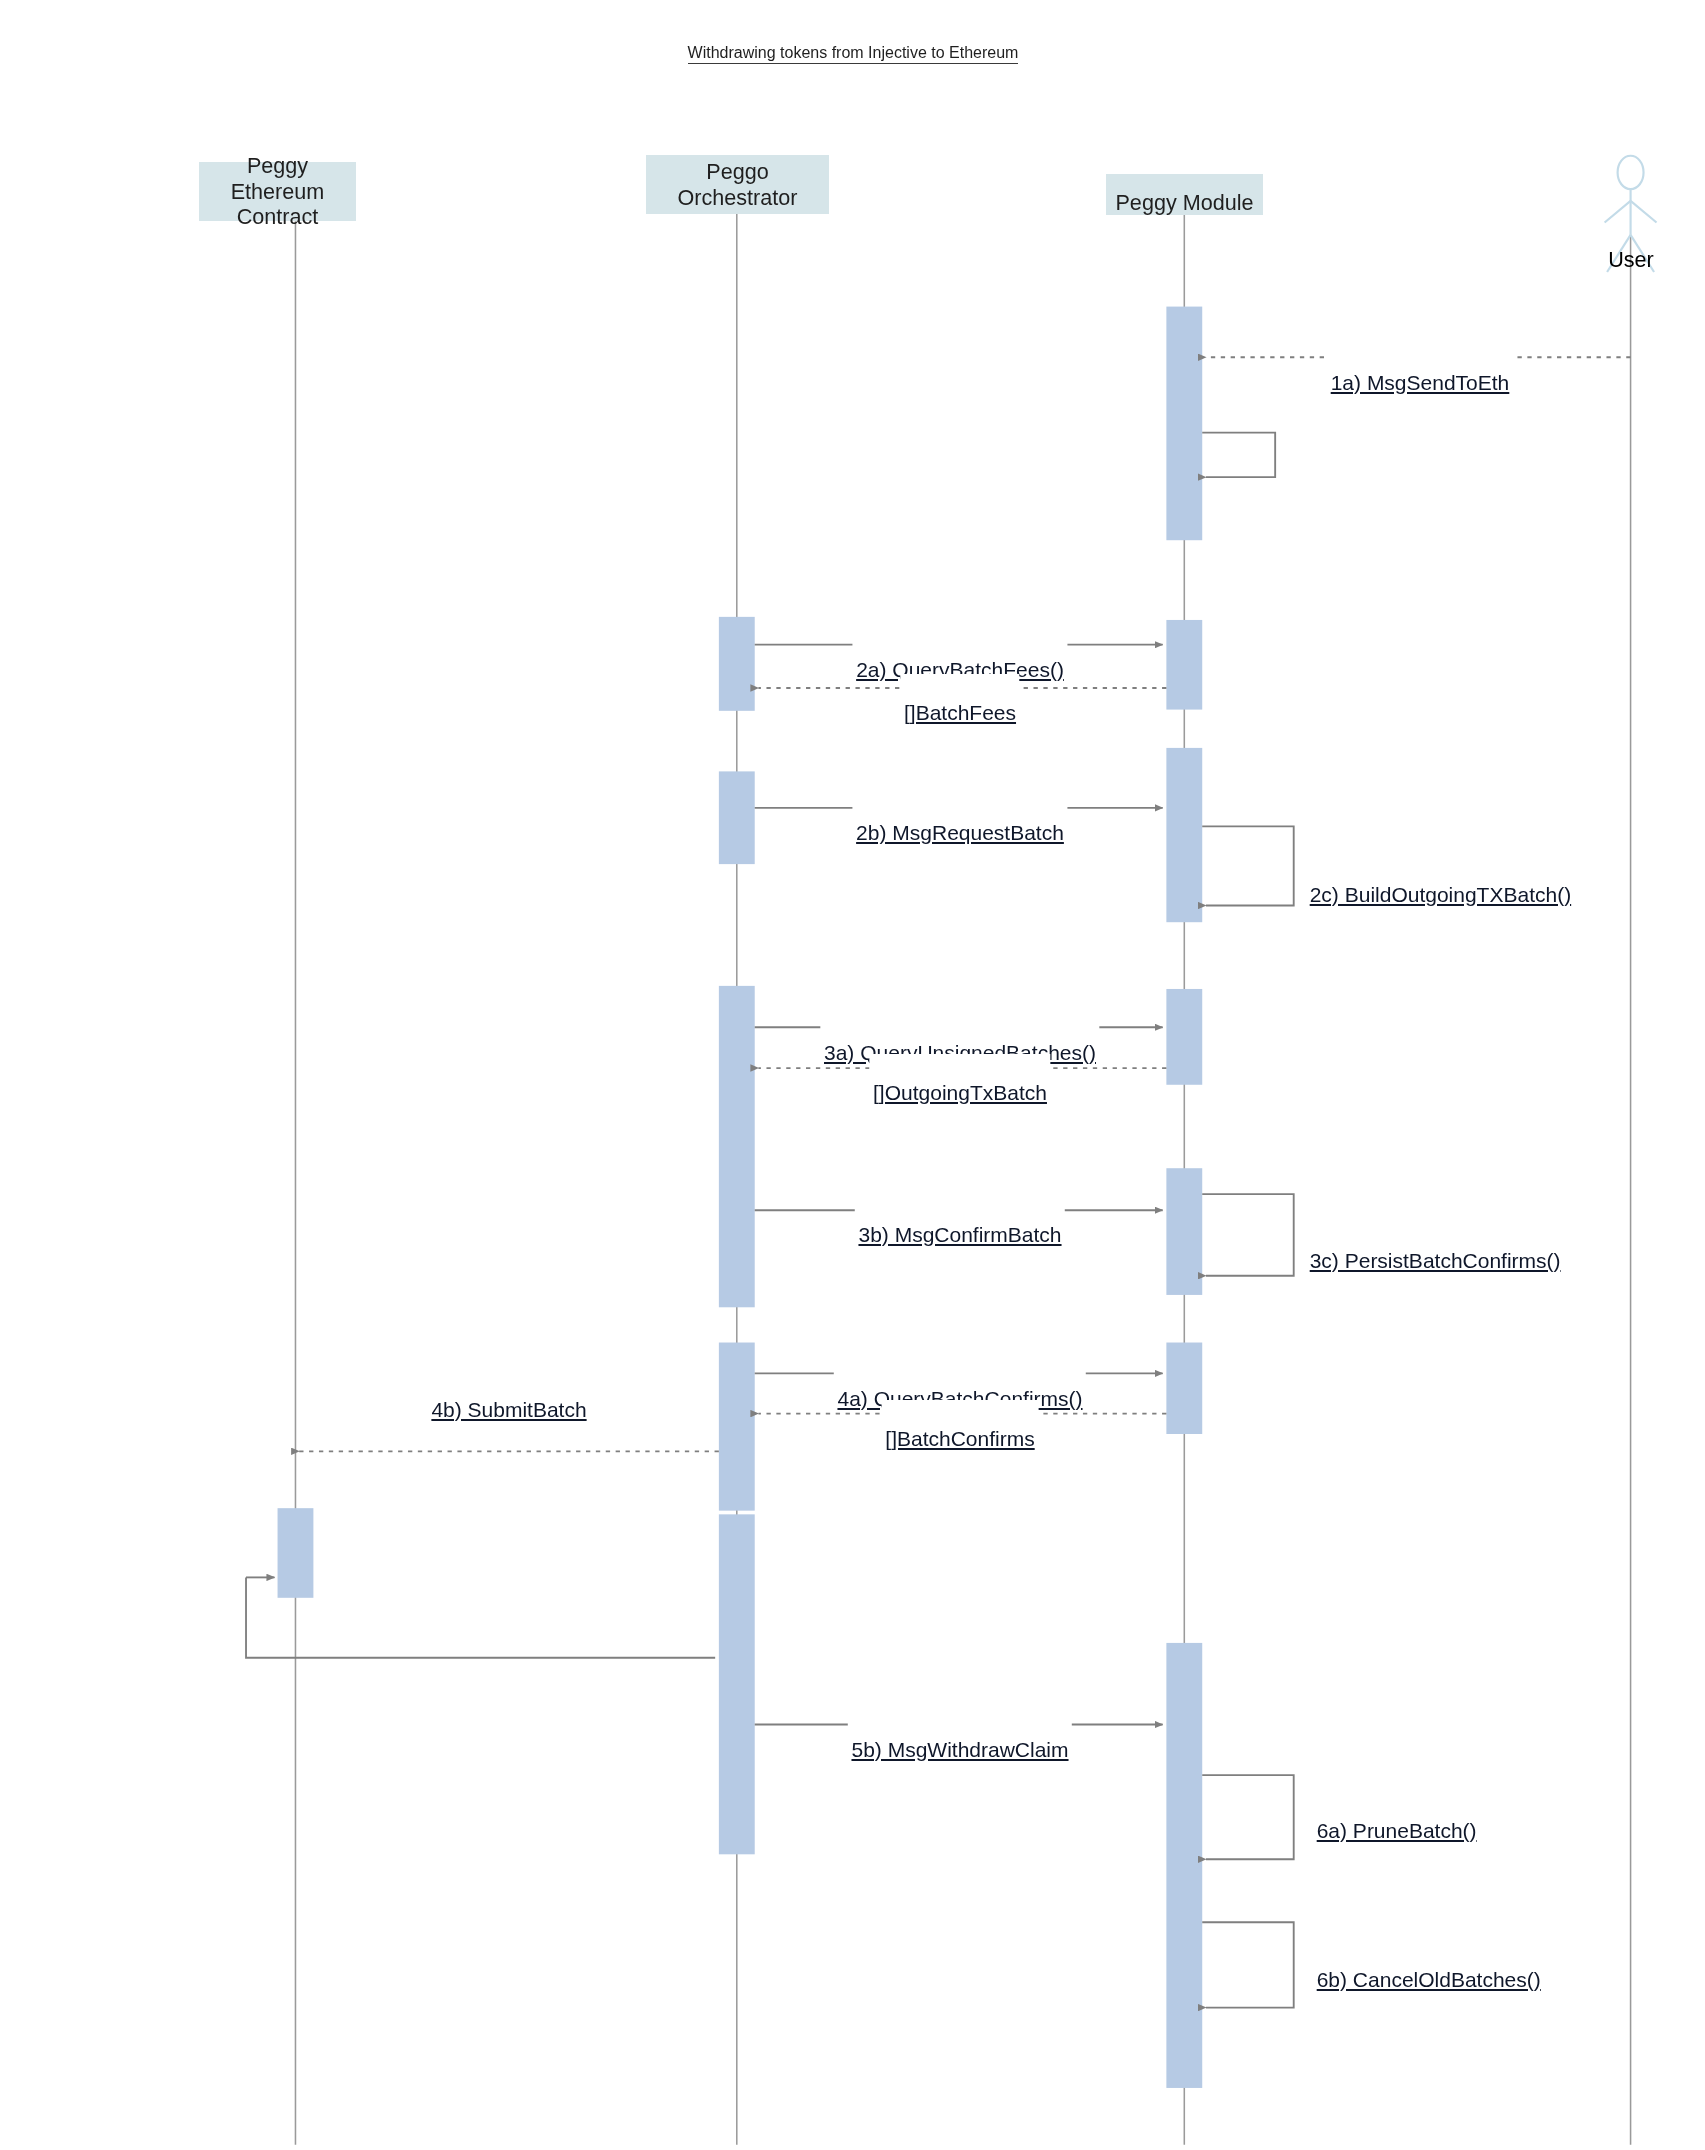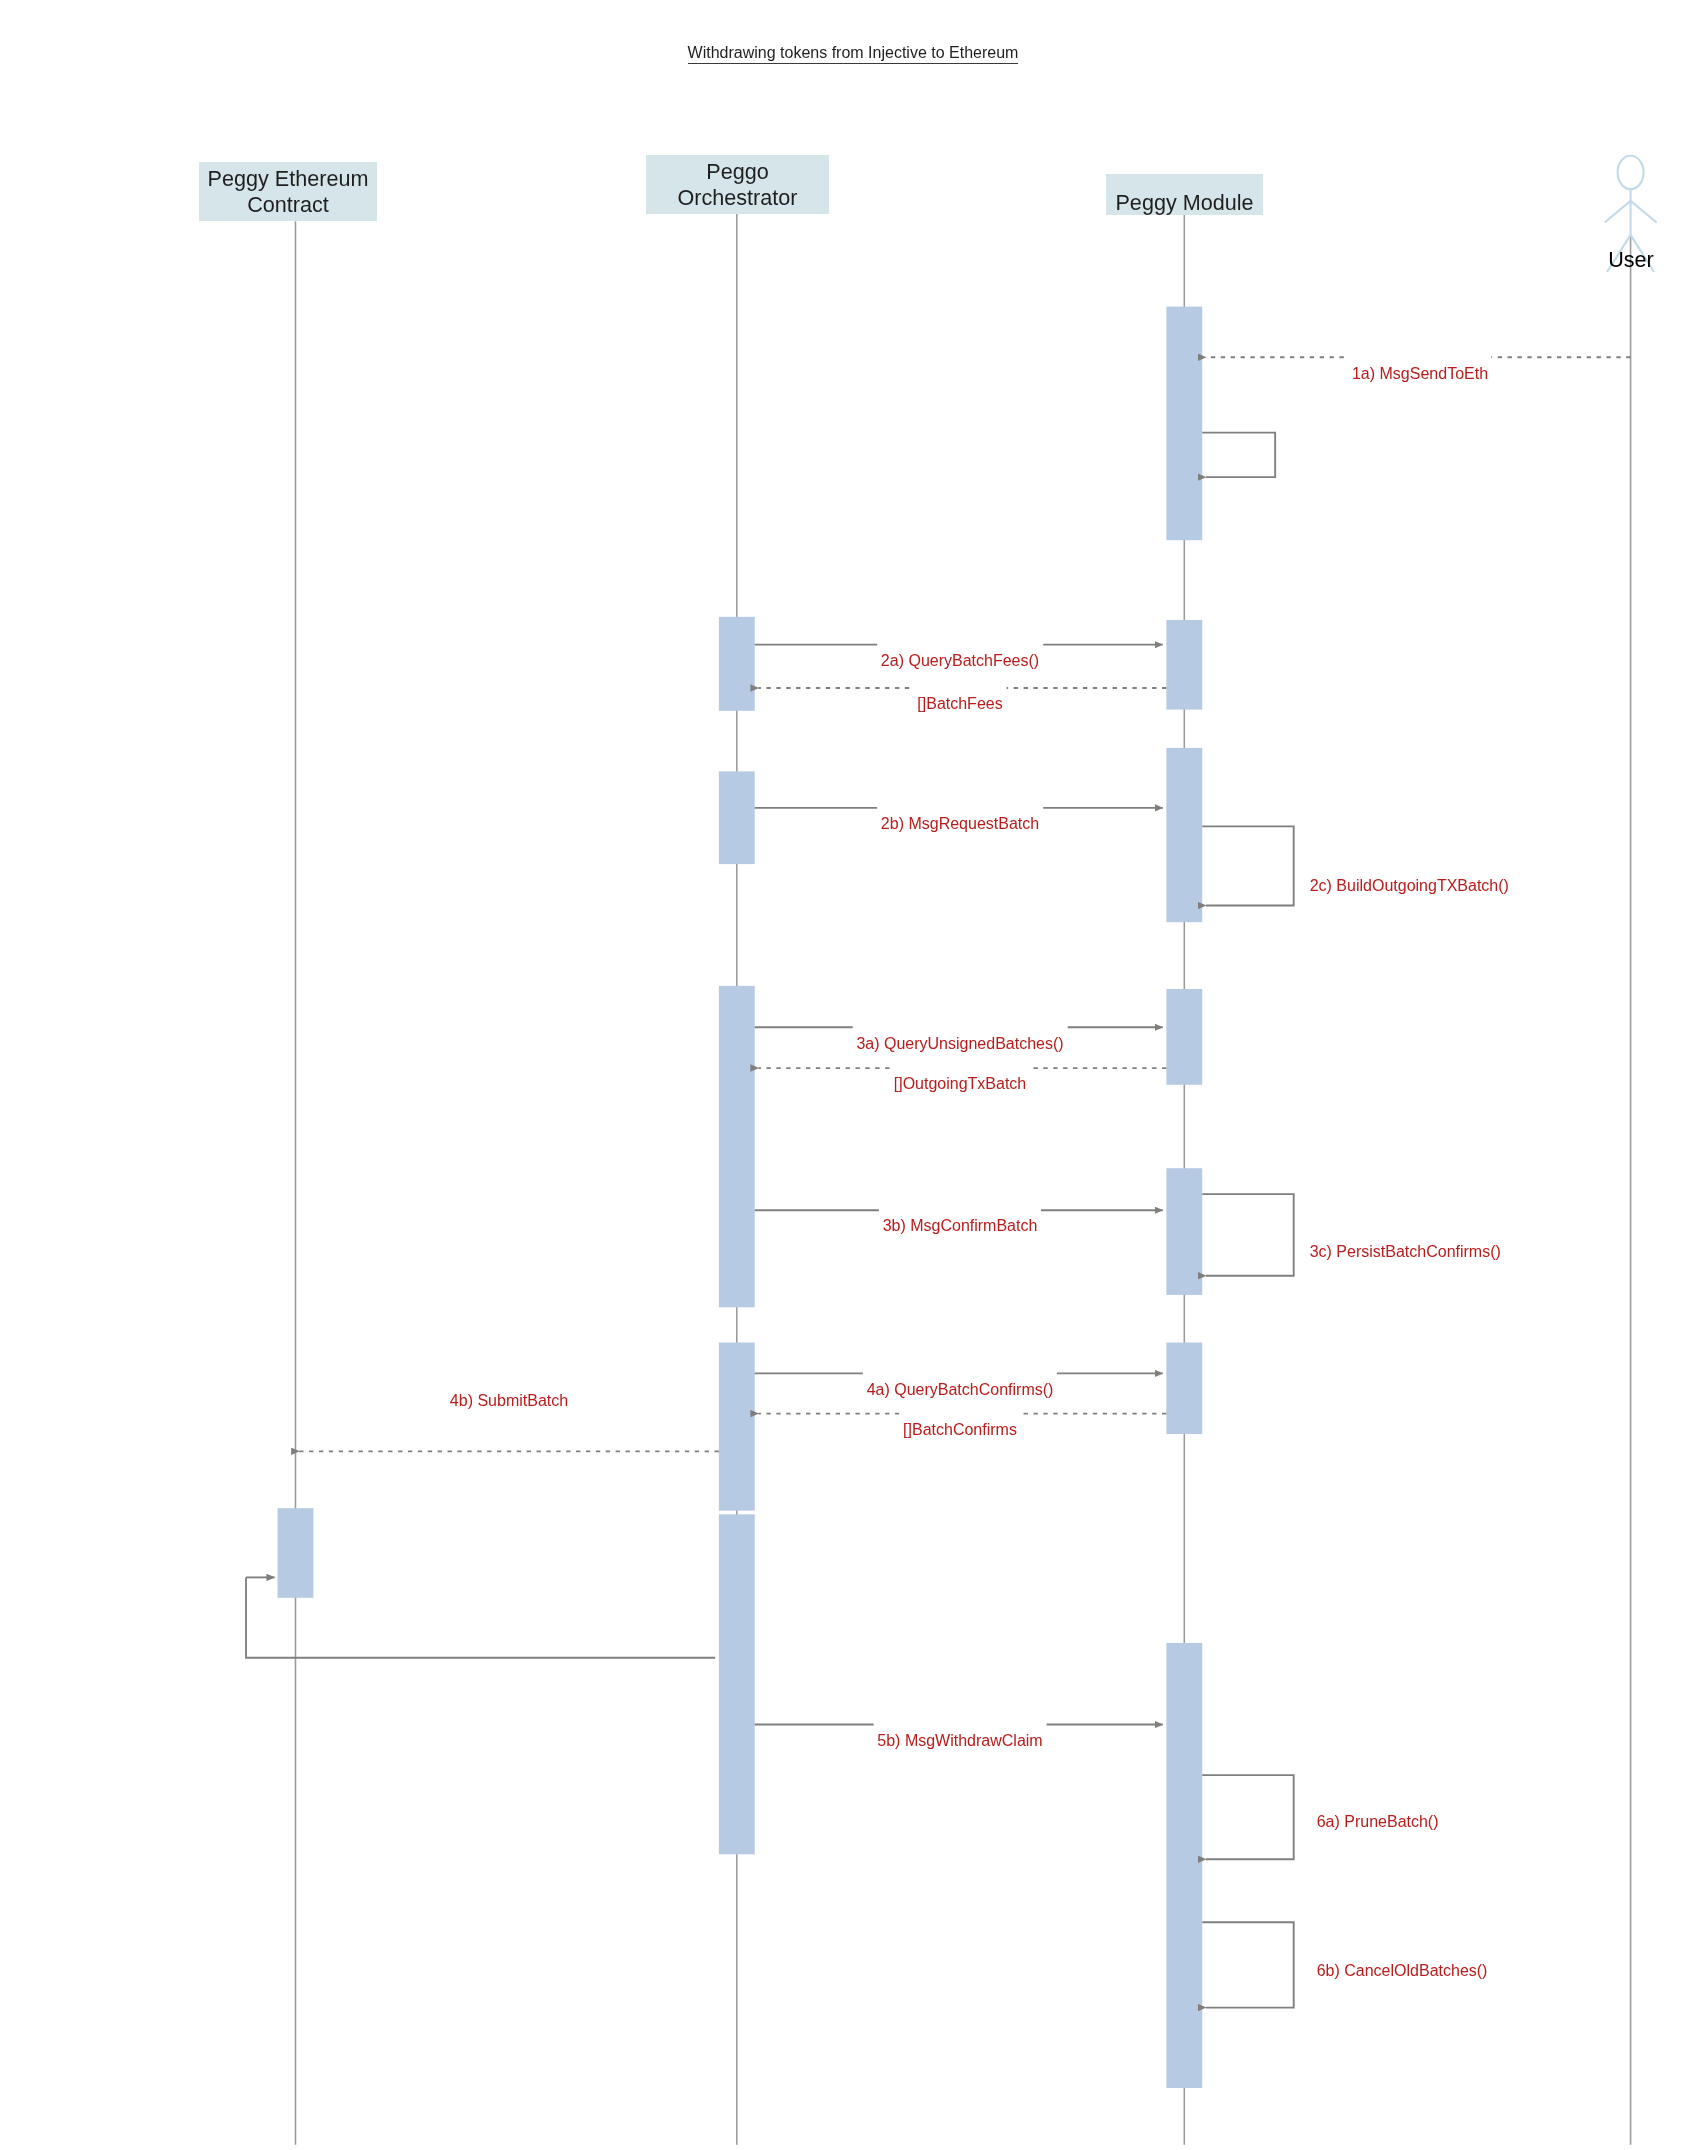--- a/index.html
+++ b/index.html
@@ -53,26 +53,27 @@
   }
   .actor-label {
     position: absolute;
     font-size: 21.6px;
     color: #000000;
     text-align: center;
     white-space: nowrap;
   }
   .msg-label {
     position: absolute;
-    font-size: 16px;
-    color: #b91c1c;
+    font-size: 21px;
+    color: #0f172a;
     line-height: 1.22;
     white-space: pre-line;
     background: #ffffff;
     padding: 0 3.7px;
+    text-decoration: underline;
   }
   .msg-label.center { text-align: center; transform: translateX(-50%); }
   .msg-label.left   { text-align: left; }
   .msg-label.right  { text-align: right; transform: translateX(-100%); }
   .msg-label.underline-txt {
     background: transparent;
     padding: 0;
   }
   .msg-label.underline-txt span {
     border-bottom: 1.2px solid #2f2f2f;
@@ -164,21 +165,21 @@
       <path d="M398,2552 L398,2682 L1157,2682"></path>
 
       <line x1="1221" y1="2790" x2="1881" y2="2790" marker-end="url(#ah)"></line>
 
       <path d="M1945,2872 L2093,2872 L2093,3008 L1951,3008" marker-end="url(#ahl)"></path>
 
       <path d="M1945,3110 L2093,3110 L2093,3248 L1951,3248" marker-end="url(#ahl)"></path>
     </g>
   </svg>
 
-  <div class="participant-box" style="left:199px; top:162px; width:178px; height:59px;">
+  <div class="participant-box" style="left:199px; top:162px; width:157px; height:59px;">
     <span>Peggy Ethereum
 Contract</span>
   </div>
 
   <div class="participant-box" style="left:646px; top:155px; width:183px; height:59px;">
     <span>Peggo
 Orchestrator</span>
   </div>
 
   <div class="participant-box" style="left:1106px; top:174px; width:157px; height:41px;align-items:flex-end;">

